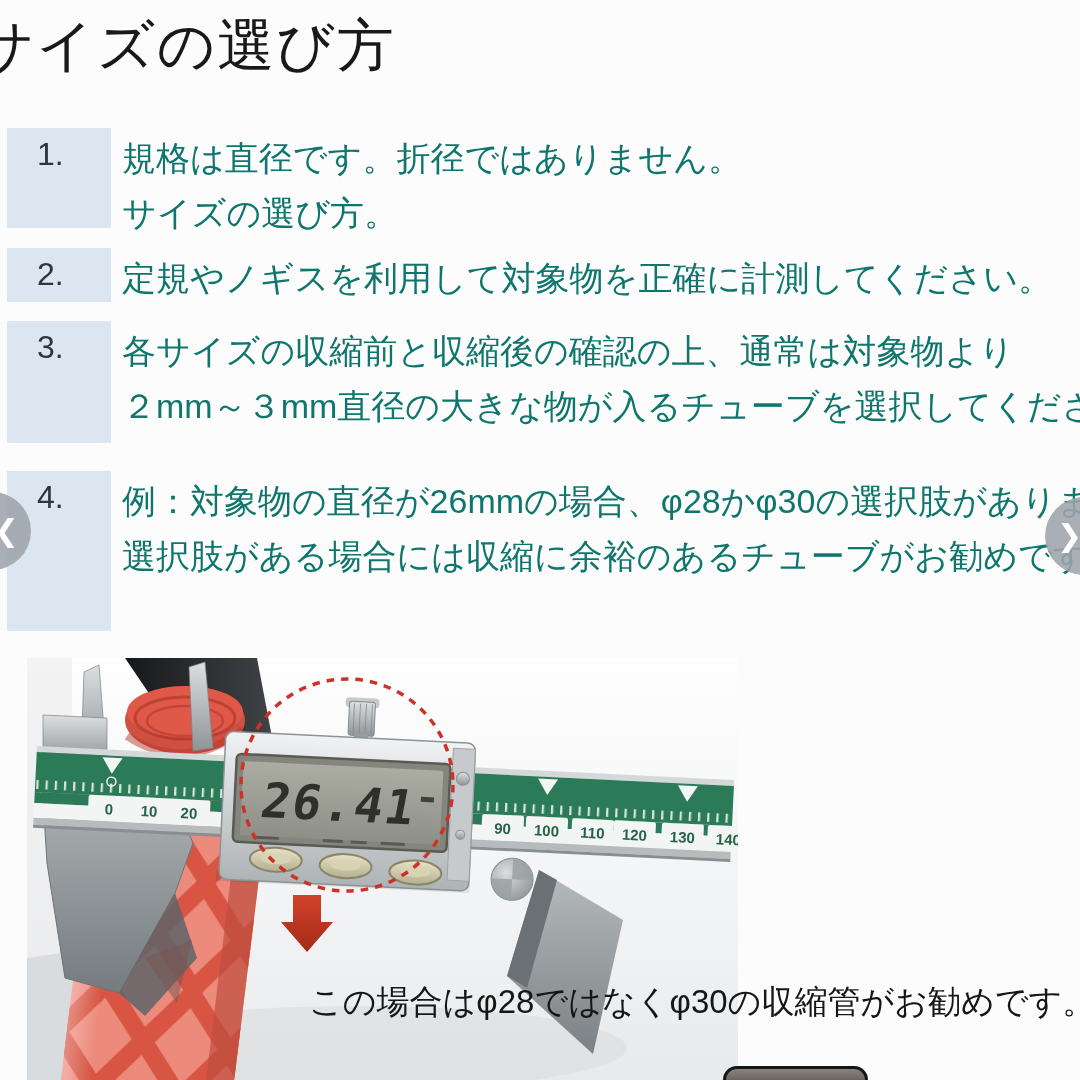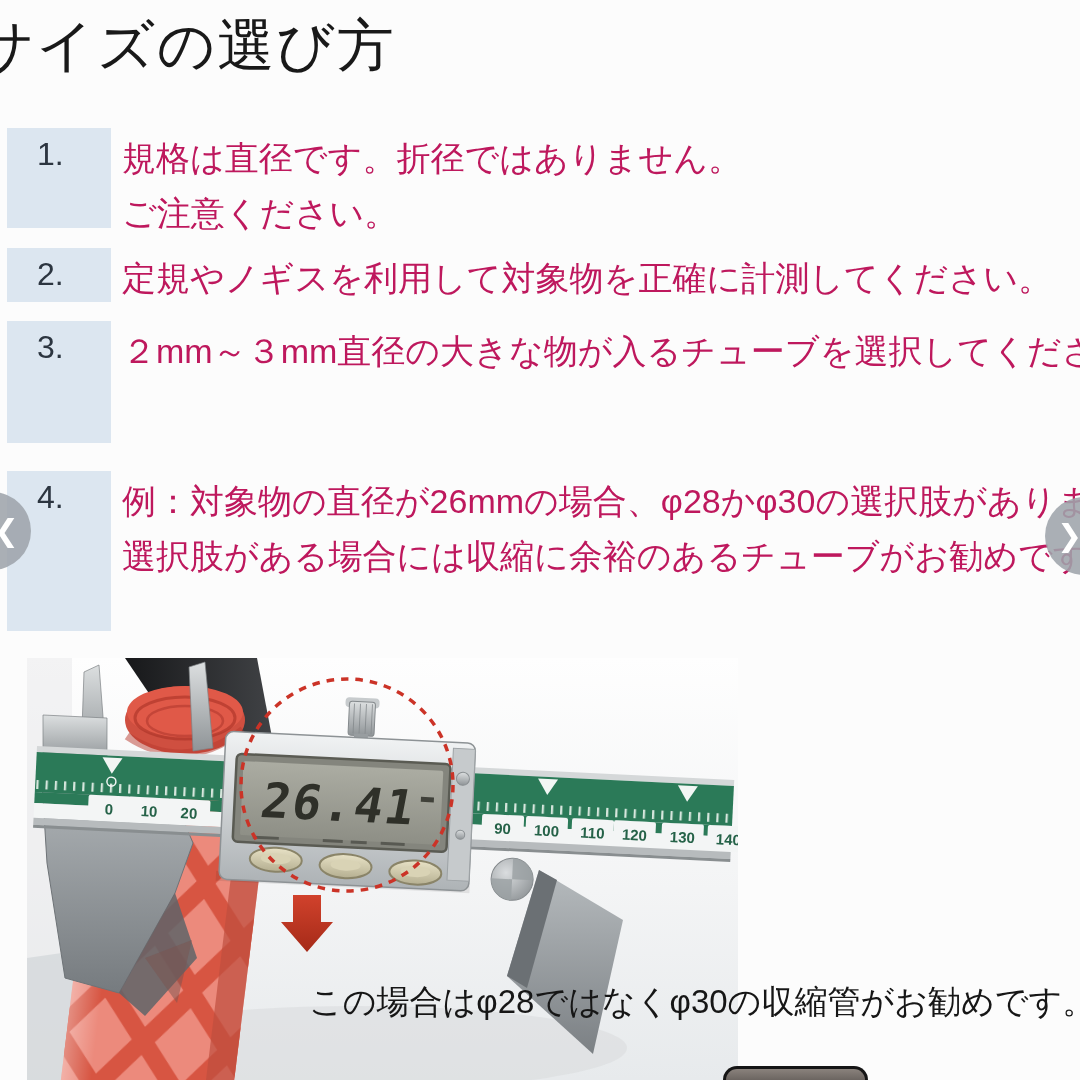--- a/index.html
+++ b/index.html
@@ -14,21 +14,21 @@
     font-size:57px;font-weight:500;letter-spacing:2px;color:#191919;
     white-space:nowrap;
   }
   .instruction{position:absolute;left:0;width:1080px;}
   .num-badge{
     position:absolute;left:7px;width:104px;
     background:#dce6f0;color:#2c3540;
     font-size:32px;padding:8px 0 0 30px;box-sizing:border-box;
   }
   .lines{position:absolute;left:122px;top:3px;width:958px;}
-  .line{font-size:34px;line-height:55px;white-space:nowrap;color:#be185d;}
+  .line{font-size:34px;line-height:55px;white-space:nowrap;color:#0f766e;}
   
   .nav-circle{
     position:absolute;width:78px;height:78px;border-radius:50%;
     background:rgba(158,164,171,.88);display:flex;align-items:center;color:#fff;
   }
   .nav-prev{left:-47px;top:492px;justify-content:flex-end;padding-right:12px;box-sizing:border-box;}
   .nav-next{left:1045px;top:497px;justify-content:flex-start;padding-left:12px;box-sizing:border-box;}
   .chev{font-size:30px;line-height:1;}
   
   .photo{position:absolute;left:27px;top:658px;width:711px;height:422px;}
@@ -44,34 +44,35 @@
 </style>
 </head>
 <body>
 
 <div class="page-title">サイズの選び方</div>
 
 <div class="instruction" style="top:128px;height:104px;">
   <div class="num-badge" style="top:0;height:100px;">1.</div>
   <div class="lines">
     <div class="line">規格は直径です。折径ではありません。</div>
-    <div class="line">ご注意ください。</div>
+    <div class="line">サイズの選び方。</div>
   </div>
 </div>
 
 <div class="instruction" style="top:248px;height:54px;">
   <div class="num-badge" style="top:0;height:54px;">2.</div>
   <div class="lines">
     <div class="line">定規やノギスを利用して対象物を正確に計測してください。</div>
   </div>
 </div>
 
 <div class="instruction" style="top:321px;height:122px;">
   <div class="num-badge" style="top:0;height:122px;">3.</div>
   <div class="lines">
+    <div class="line">各サイズの収縮前と収縮後の確認の上、通常は対象物より</div>
     <div class="line">２mm～３mm直径の大きな物が入るチューブを選択してください。</div>
   </div>
 </div>
 
 <div class="instruction" style="top:471px;height:160px;">
   <div class="num-badge" style="top:0;height:160px;">4.</div>
   <div class="lines">
     <div class="line">例：対象物の直径が26mmの場合、φ28かφ30の選択肢があります</div>
     <div class="line">選択肢がある場合には収縮に余裕のあるチューブがお勧めです。</div>
   </div>

